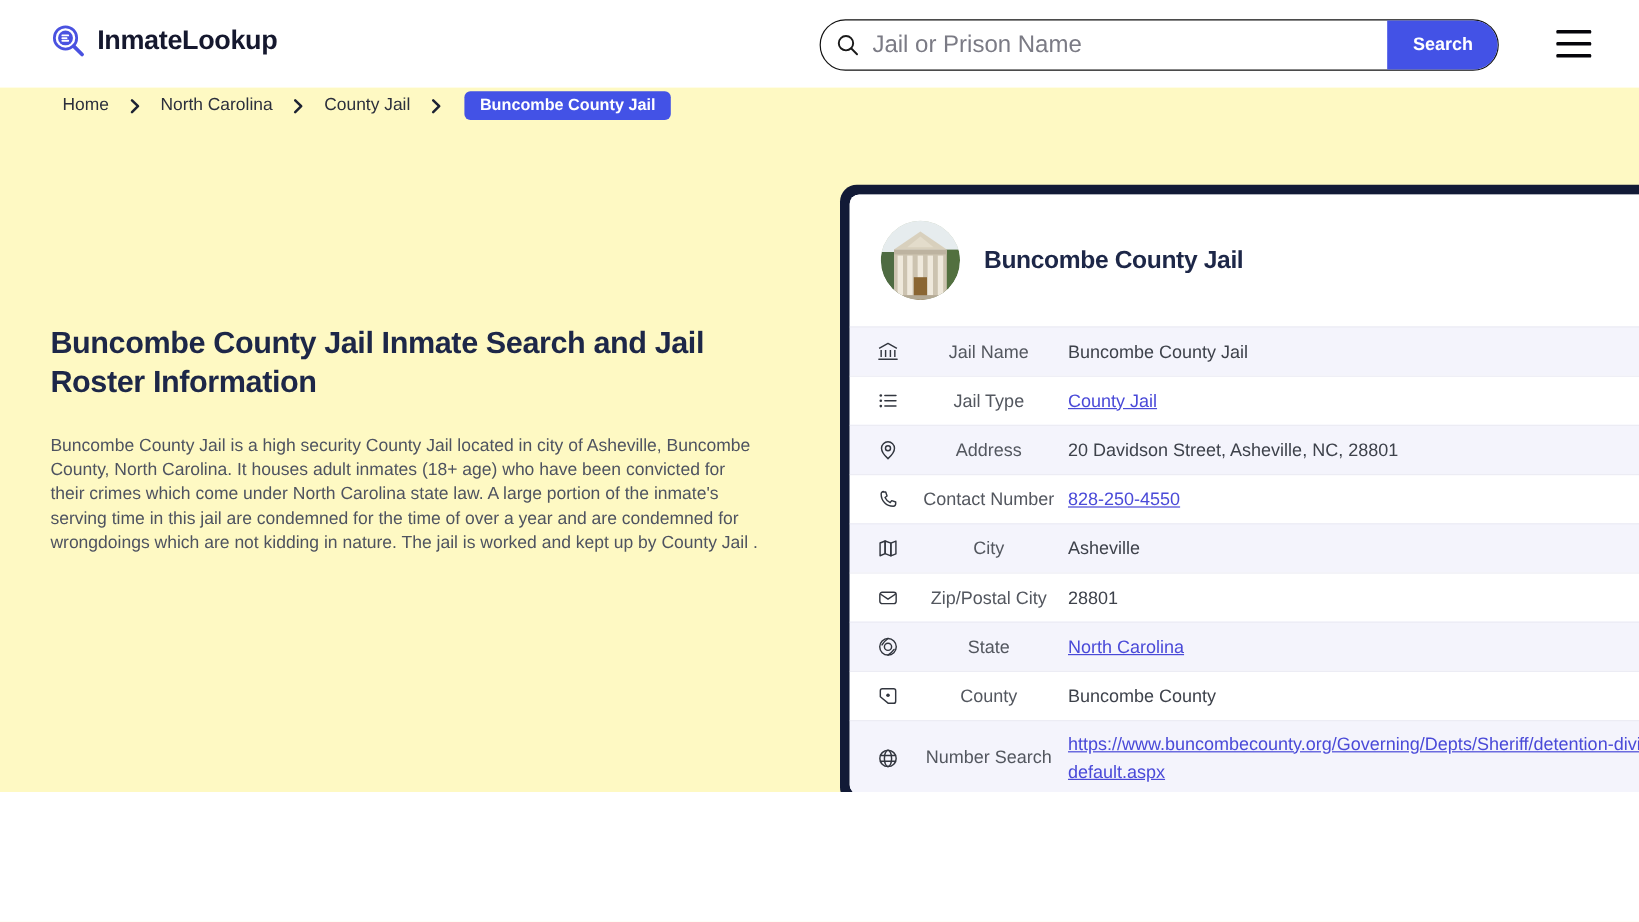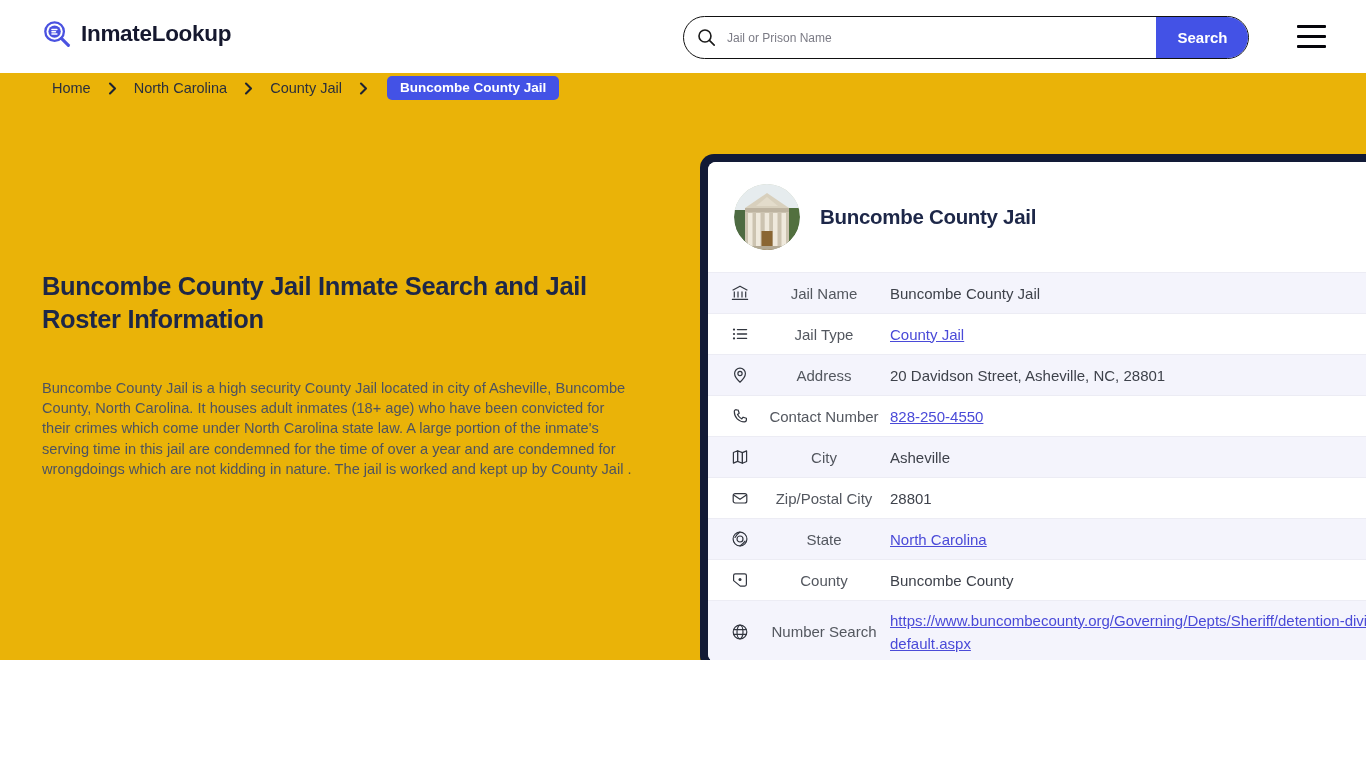--- a/index.html
+++ b/index.html
@@ -9,21 +9,21 @@
     height: 768px;
     overflow: hidden;
     background: #ffffff;
     font-family: "Liberation Sans", sans-serif;
   }
 
   .page {
     position: relative;
     width: 1366px;
     height: 660px;
-    background: #eab308;
+    background: #fef9c3;
     overflow: hidden;
   }
 
   
   .header {
     position: absolute;
     top: 0; left: 0;
     width: 1366px;
     height: 73px;
     background: #ffffff;
@@ -68,21 +68,21 @@
     flex: 0 0 auto;
     display: block;
   }
   .search-input {
     flex: 1 1 auto;
     height: 100%;
     border: none;
     outline: none;
     background: transparent;
     font-family: "Liberation Sans", sans-serif;
-    font-size: 12px;
+    font-size: 20px;
     color: #2a2a2a;
     padding-left: 11px;
   }
   .search-input::placeholder { color: #7b7b85; opacity: 1; }
   .search-btn {
     flex: 0 0 auto;
     width: 93px;
     height: 43px;
     margin-right: -1px;
     border: none;
@@ -153,21 +153,21 @@
     left: 42px;
     top: 270px;
     width: 600px;
   }
   .page-title {
     font-size: 25.5px;
     line-height: 33px;
     font-weight: 700;
     color: #1d2748;
     letter-spacing: -0.35px;
-    margin-bottom: 42px;
+    margin-bottom: 26px;
     max-width: 570px;
   }
   .body-para {
     font-size: 14.6px;
     line-height: 20.2px;
     color: #4e5360;
     max-width: 590px;
     margin-bottom: 32px;
   }
   .body-para:last-child { margin-bottom: 0; }

